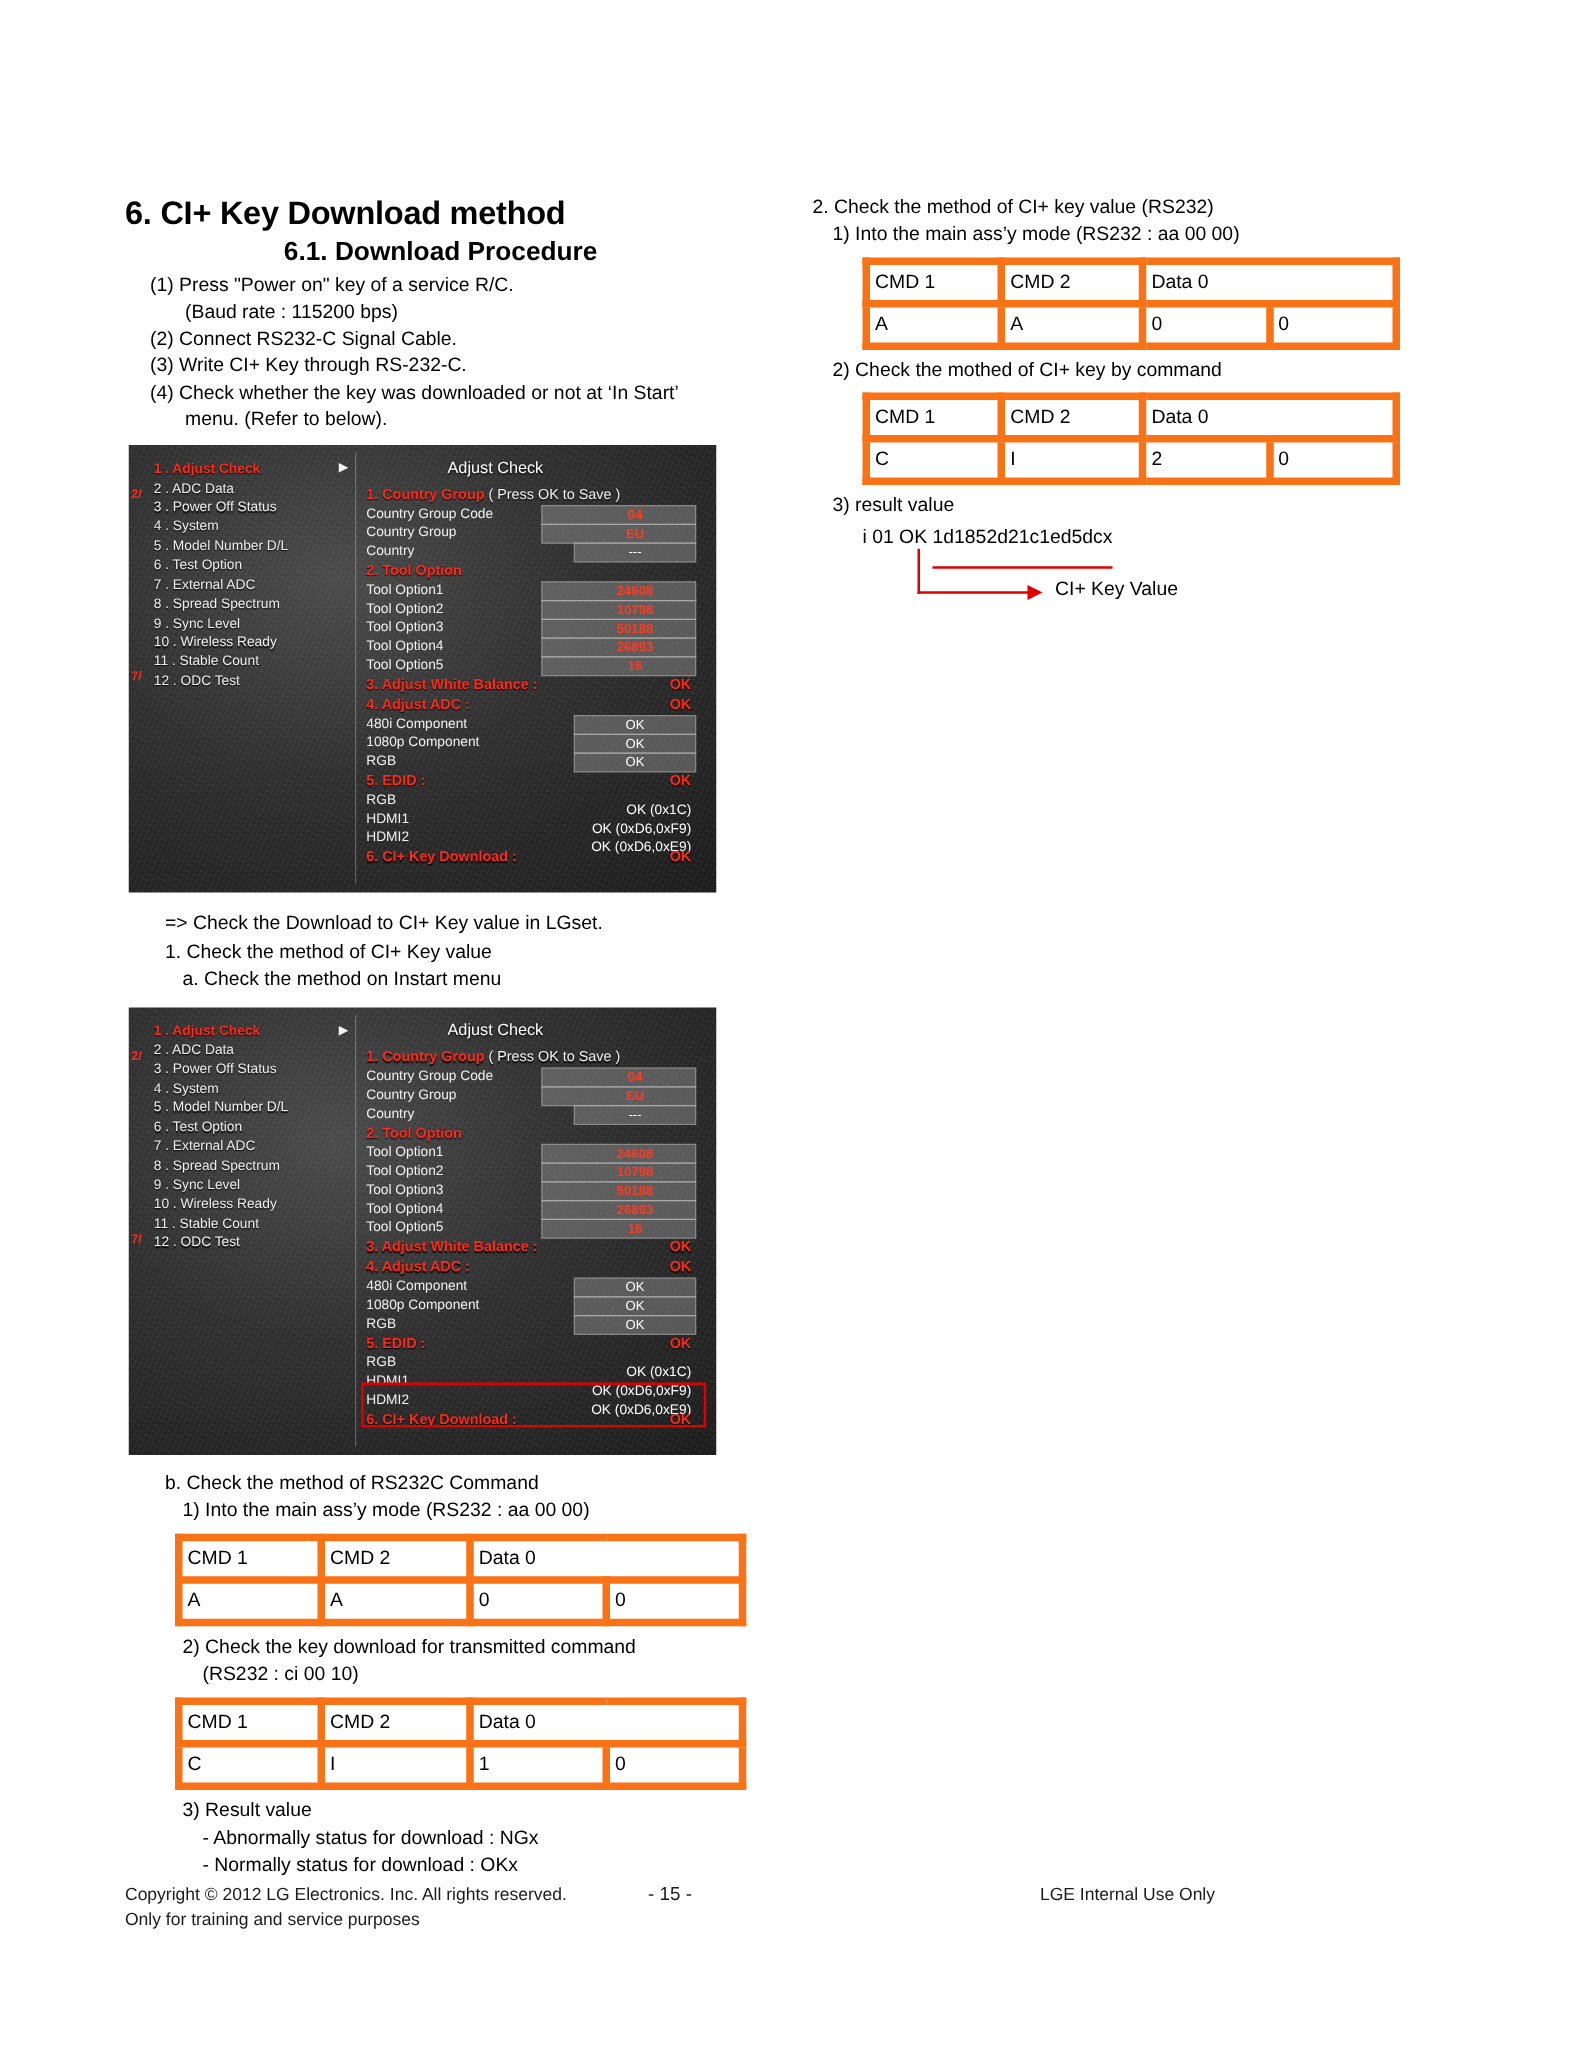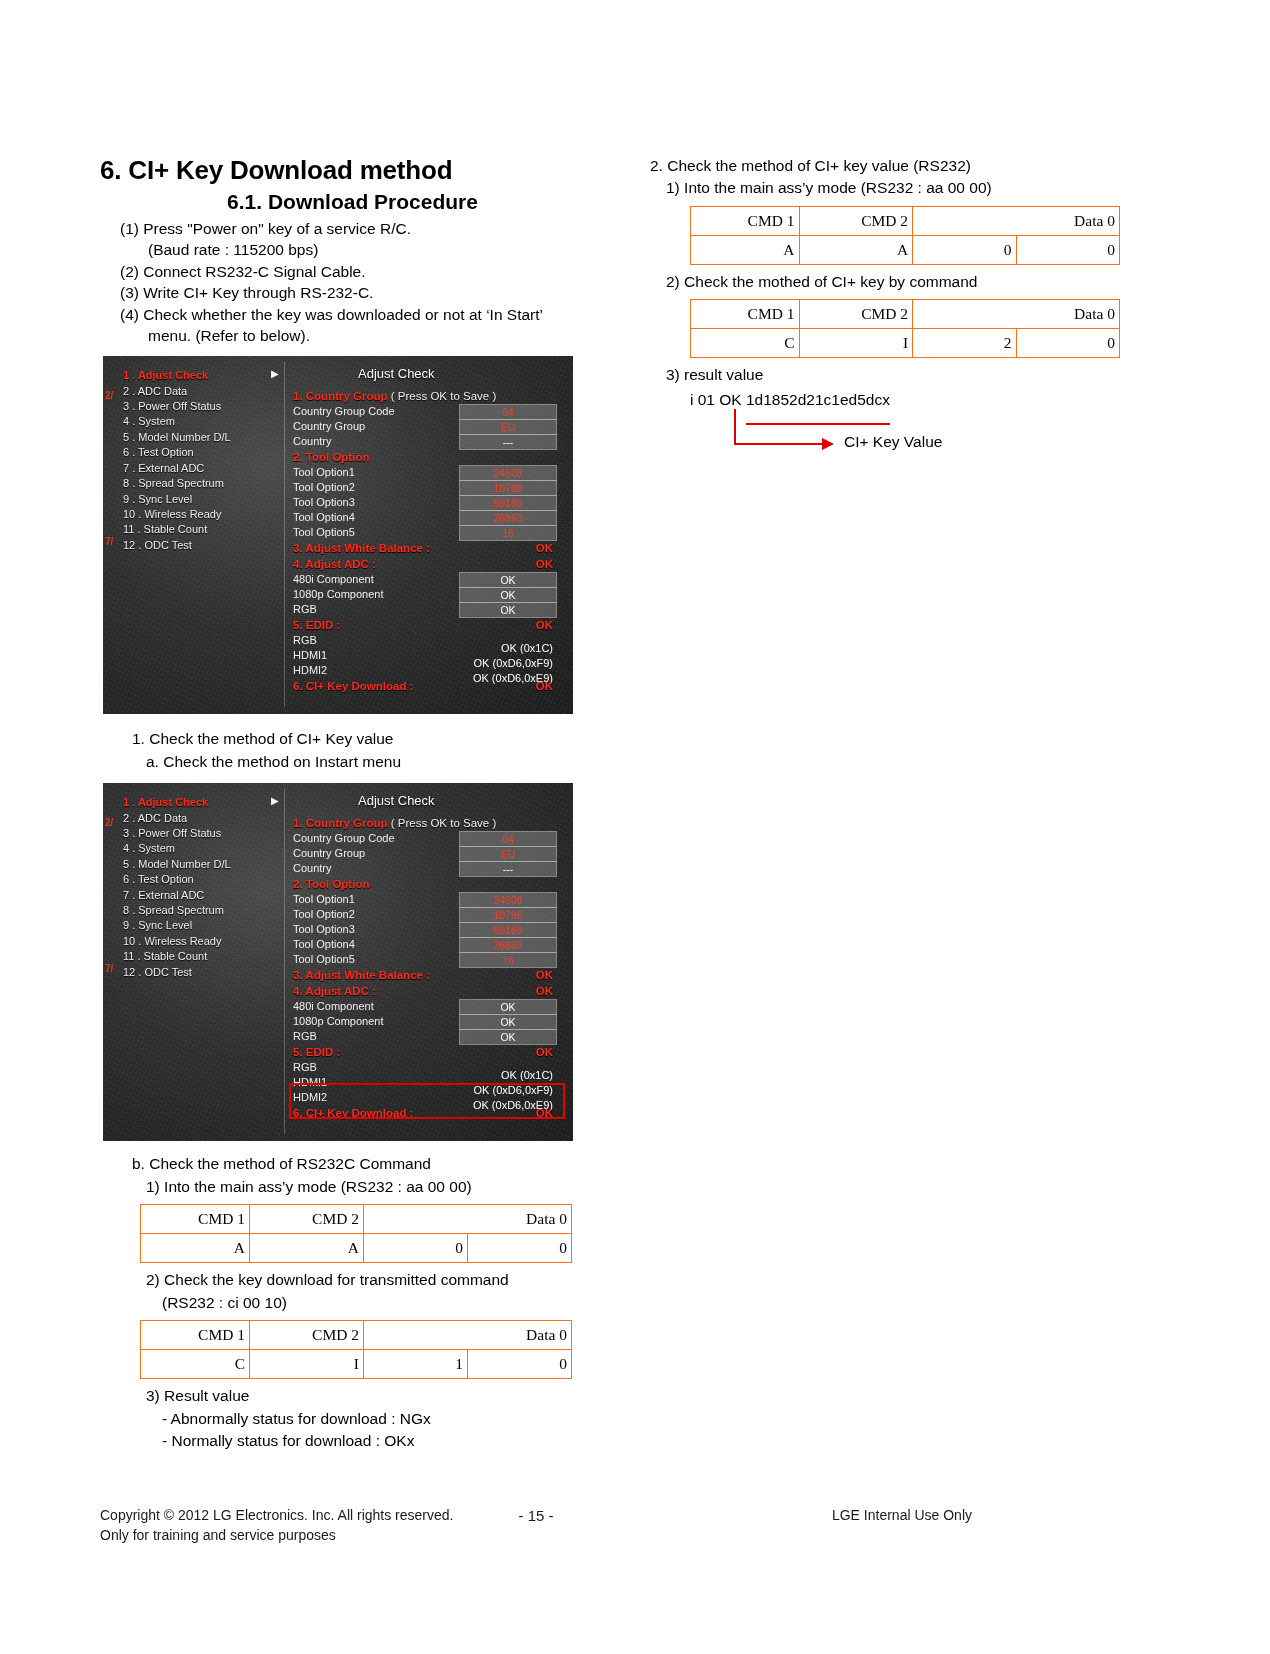--- a/index.html
+++ b/index.html
@@ -71,26 +71,25 @@
   .r-l1 { margin-left: 16px; }
   .r-l2 { margin-left: 30px; }
 
   
   table.cmd {
     border-collapse: collapse;
     margin: 6px 0 6px 40px;
     table-layout: fixed;
   }
   table.cmd td {
-    border: 1px solid #f97316;
-    text-align: right;
+    border: 6px solid #f97316;
+    text-align: left;
     font-size: 15.5px;
     height: 26px;
     padding: 1px 4px;
-    font-family: Liberation Serif, serif;
   }
   table.cmd td.c1 { width: 100px; }
   table.cmd td.c2 { width: 105px; }
   table.cmd td.c3 { width: 95px; }
   table.cmd td.c4 { width: 95px; }
   table.cmd td.span2 { width: 190px; }
 
   .cmd-right { margin-left: 32px; }
 
   
@@ -229,21 +228,21 @@
     right: 6px; top: 0px;
     width: 96px;
     height: 14px;
     line-height: 14px;
     text-align: center;
     background: rgba(150,150,150,0.45);
     border: 1px solid rgba(220,220,220,0.35);
     font-size: 10.5px;
     color: #ffffff;
   }
-  .val-box.red { color: #ff3b22; font-weight: normal; }
+  .val-box.red { color: #ff3b22; font-weight: bold; padding-left: 26px; }
   .val-right {
     position: absolute;
     right: 10px; top: 8px;
     font-size: 11px;
     color: #ffffff;
   }
   .val-ok-red {
     position: absolute;
     right: 10px; top: 0;
     font-size: 11.5px;
@@ -404,20 +403,21 @@
           <span class="val-right">OK (0xD6,0xE9)</span>
         </div>
         <div class="sec-red" style="position:relative;">
           <span>6. CI+ Key Download :</span>
           <span class="val-ok-red">OK</span>
         </div>
       </div>
     </div>
 
     <div style="height:14px;"></div>
+    <div class="note-line i1">=&gt; Check the Download to CI+ Key value in LGset.</div>
     <div class="note-line i1">1. Check the method of CI+ Key value</div>
     <div class="note-line i2">a. Check the method on Instart menu</div>
 
     <div class="shot" style="margin-top:10px;">
       <div class="grain"></div>
 
       <div class="mini-left" style="top:34px;">2/</div>
       <div class="mini-left" style="top:180px;">7/</div>
 
       <div class="left-panel">

